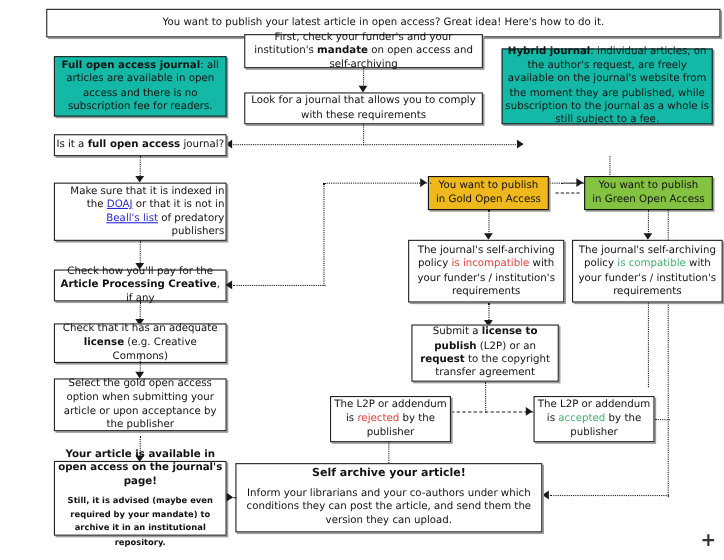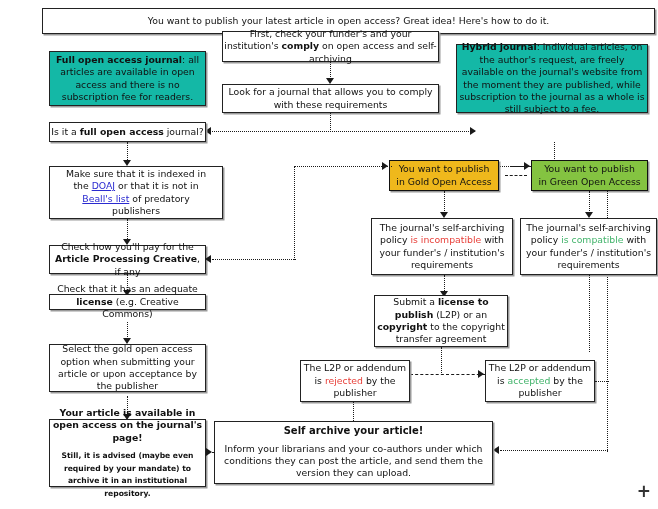--- a/index.html
+++ b/index.html
@@ -65,21 +65,21 @@
   </div>
 
   <div class="box shaded" style="left:456px;top:44px;width:192px;height:69px;">
     <div class="inner">
       <b>Hybrid journal</b><span>: individual articles, on the author's request, are freely available on the journal's website from the moment they are published, while subscription to the journal as a whole is still subject to a fee.</span>
     </div>
   </div>
 
   <div class="box" style="left:222px;top:31px;width:217px;height:31px;">
     <div class="inner">
-      <span>First, check your funder's and your institution's </span><b>comply</b><span> on open access and self-archiving</span>
+      <span>First, check your funder's and your institution's </span><b>mandate</b><span> on open access and self-archiving</span>
     </div>
   </div>
 
   <div class="ln lnv" style="left:330px;top:62px;height:17px;"></div>
   <div class="ar ar-d" style="left:326px;top:78px;"></div>
 
   <div class="box" style="left:222px;top:84px;width:217px;height:29px;">
     <div class="inner">Look for a journal that allows you to comply with these requirements</div>
   </div>
 
@@ -98,42 +98,42 @@
   <div class="ln lnv" style="left:127px;top:142px;height:20px;"></div>
   <div class="ar ar-d" style="left:123px;top:160px;"></div>
 
   <div class="ln lnv" style="left:554px;top:142px;height:25px;"></div>
   <div class="ln lnh" style="left:432px;top:166px;width:125px;"></div>
   <div class="ar ar-l" style="left:428px;top:162px;"></div>
   <div class="ln lnv" style="left:554px;top:166px;height:0px;"></div>
   <div class="ar ar-r" style="left:524px;top:162px;"></div>
   <div class="ln lnh" style="left:510px;top:166px;width:22px;"></div>
 
-  <div class="box" style="left:49px;top:166px;width:174px;height:53px;">
+  <div class="box" style="left:49px;top:166px;width:157px;height:53px;text-align:right;">
     <div class="inner">
       <span>Make sure that it is indexed in</span><br>
       <span>the </span><span class="lnk">DOAJ</span><span> or that it is not in</span><br>
       <span class="lnk">Beall's list</span><span> of predatory</span><br>
       <span>publishers</span>
     </div>
   </div>
 
   <div class="ln lnv" style="left:127px;top:219px;height:22px;"></div>
   <div class="ar ar-d" style="left:123px;top:239px;"></div>
 
   <div class="box" style="left:49px;top:245px;width:157px;height:29px;">
     <div class="inner">
       <span>Check how you'll pay for the </span><b>Article Processing Creative</b><span>, if any</span>
     </div>
   </div>
 
   <div class="ln lnv" style="left:127px;top:274px;height:18px;"></div>
   <div class="ar ar-d" style="left:123px;top:290px;"></div>
 
-  <div class="box" style="left:49px;top:294px;width:157px;height:16px;">
+  <div class="box" style="left:49px;top:294px;width:157px;height:36px;">
     <div class="inner">
       <span>Check that it has an adequate </span><b>license</b><span> (e.g. Creative Commons)</span>
     </div>
   </div>
 
   <div class="ln lnv" style="left:127px;top:322px;height:17px;"></div>
   <div class="ar ar-d" style="left:123px;top:338px;"></div>
 
   <div class="box" style="left:49px;top:344px;width:157px;height:48px;">
     <div class="inner">Select the gold open access option when submitting your article or upon acceptance by the publisher</div>
@@ -200,21 +200,21 @@
     </div>
   </div>
 
   <div class="ln lnv" style="left:444px;top:275px;height:18px;"></div>
   <div class="ar ar-d" style="left:440px;top:291px;"></div>
 
   <div class="ln lnv" style="left:589px;top:275px;height:77px;"></div>
 
   <div class="box" style="left:374px;top:295px;width:134px;height:52px;">
     <div class="inner">
-      <span>Submit a </span><b>license to publish</b><span> (L2P) or an </span><b>copyright</b><span> to the copyright transfer agreement</span>
+      <span>Submit a </span><b>license to publish</b><span> (L2P) or an </span><b>request</b><span> to the copyright transfer agreement</span>
     </div>
   </div>
 
   <div class="ln lnv" style="left:441px;top:347px;height:28px;"></div>
   <div class="ln lnh-d" style="left:410px;top:374px;width:75px;"></div>
   <div class="ar ar-l" style="left:404px;top:370px;"></div>
   <div class="ar ar-r" style="left:478px;top:370px;"></div>
 
   <div class="box" style="left:300px;top:360px;width:110px;height:42px;">
     <div class="inner">

